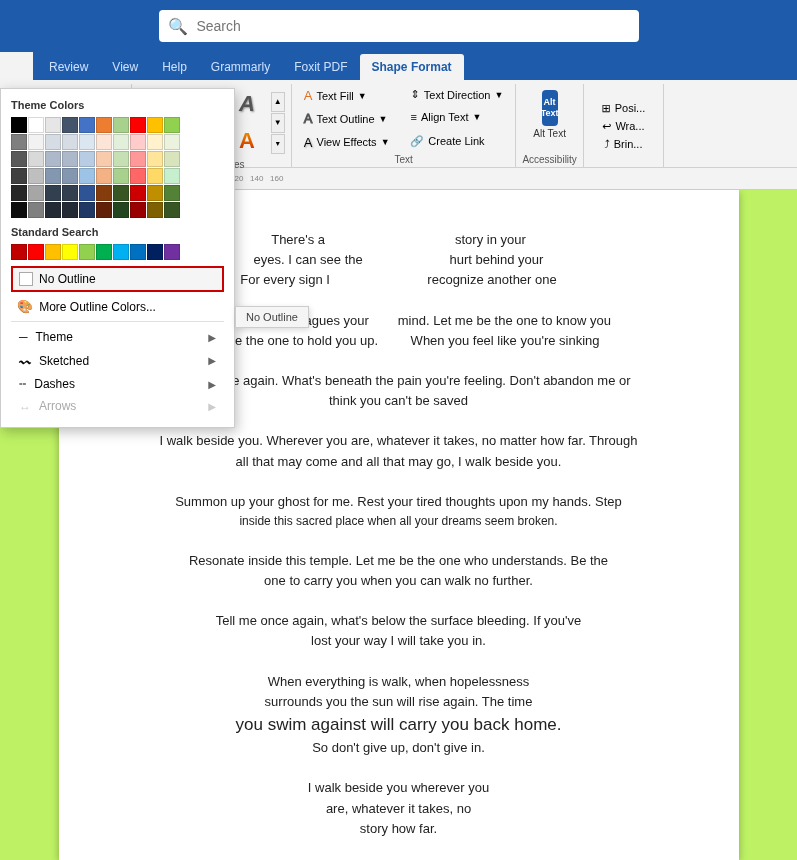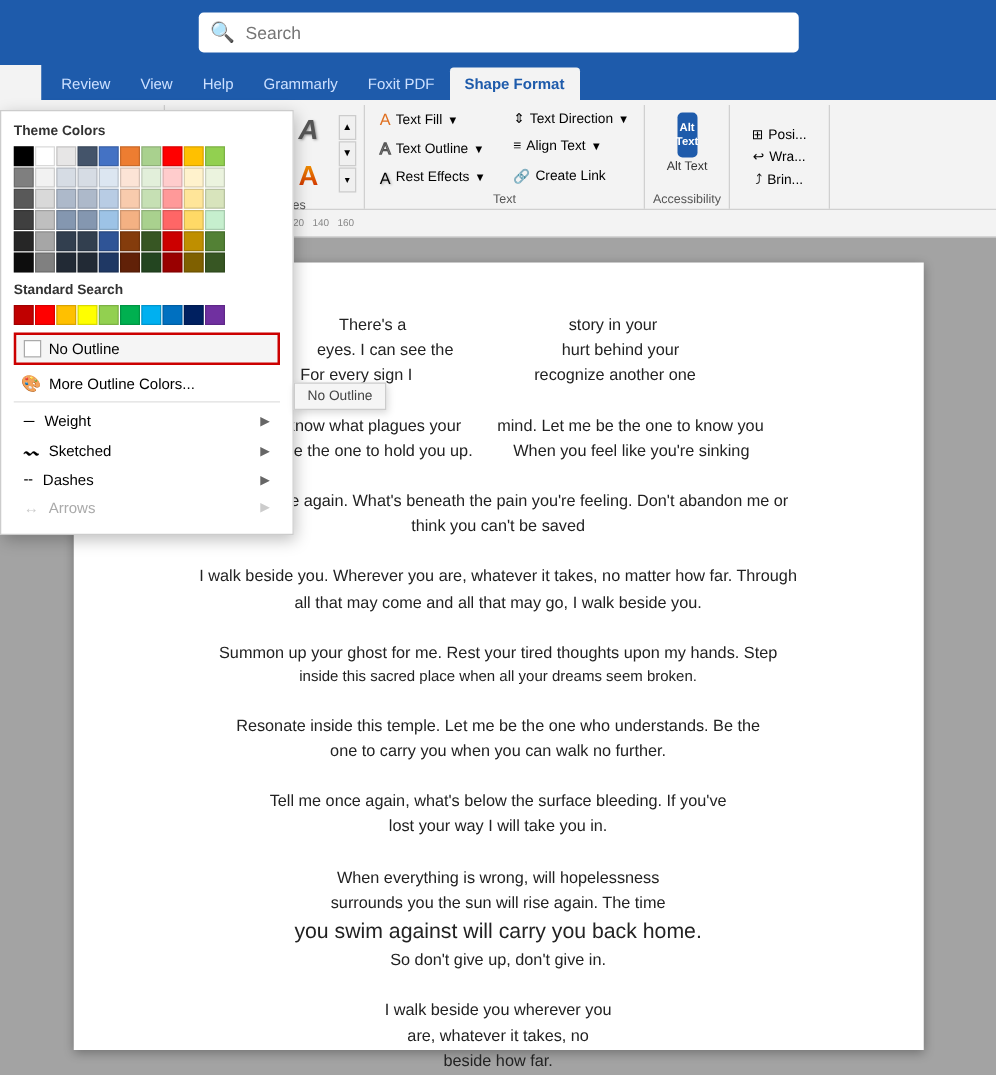--- a/index.html
+++ b/index.html
@@ -166,26 +166,26 @@
       align-items: center;
       padding-left: 70px;
       font-size: 9px;
       color: #777;
       overflow: hidden;
     }
     .ruler-marks { display: flex; gap: 0; }
 
     
     .document-area {
-      background: #a3a3a3;
+      background: #bef264;
       flex: 1;
       overflow: hidden;
       display: flex;
       justify-content: center;
-      padding: 20px;
+      padding: 0;
       height: calc(860px - 52px - 28px - 88px - 22px);
     }
     .page {
       background: white;
       width: 680px;
       min-height: 600px;
       box-shadow: 0 2px 8px rgba(0,0,0,0.3);
       padding: 40px 60px;
       font-size: 13px;
       line-height: 1.6;
@@ -381,21 +381,21 @@
         <span>Text Outline</span>
         <span style="font-size:9px;">▼</span>
       </div>
       <div class="text-btn">
         <span style="font-size:11px;">≡</span>
         <span>Align Text</span>
         <span style="font-size:9px;">▼</span>
       </div>
       <div class="text-btn">
         <span style="font-size:13px; text-shadow:1px 1px 2px #aaa;">A</span>
-        <span>Rest Effects</span>
+        <span>View Effects</span>
         <span style="font-size:9px;">▼</span>
       </div>
       <div class="text-btn">
         <span style="font-size:11px;">🔗</span>
         <span>Create Link</span>
       </div>
     </div>
     <div class="ribbon-group-label">Text</div>
   </div>
 
@@ -533,21 +533,21 @@
     <div class="more-colors-item">
       <span style="font-size:13px;">🎨</span>
       <span>More Outline Colors...</span>
     </div>
 
     <div class="divider"></div>
 
     <div class="menu-item">
       <div class="menu-item-left">
         <span style="font-size:12px;">─</span>
-        <span>Weight</span>
+        <span>Theme</span>
       </div>
       <span class="menu-item-arrow">▶</span>
     </div>
 
     <div class="menu-item">
       <div class="menu-item-left">
         <span style="font-size:12px;">〰</span>
         <span>Sketched</span>
       </div>
       <span class="menu-item-arrow">▶</span>
@@ -608,22 +608,22 @@
       <p style="font-size: 13px; line-height: 1.55; color: rgb(34, 34, 34); white-space: pre; text-align: center; min-height: 1em;">&nbsp;</p>
       <p style="font-size: 13px; line-height: 1.55; color: rgb(34, 34, 34); white-space: pre; text-align: center; min-height: 1em;">Summon up your ghost for me. Rest your tired thoughts upon my hands. Step</p>
       <p style="font-size: 12px; line-height: 1.55; color: rgb(34, 34, 34); white-space: pre; text-align: center; min-height: 1em;">inside this sacred place when all your dreams seem broken.</p>
       <p style="font-size: 13px; line-height: 1.55; color: rgb(34, 34, 34); white-space: pre; text-align: center; min-height: 1em;">&nbsp;</p>
       <p style="font-size: 13px; line-height: 1.55; color: rgb(34, 34, 34); white-space: pre; text-align: center; min-height: 1em;">Resonate inside this temple. Let me be the one who understands. Be the</p>
       <p style="font-size: 13px; line-height: 1.55; color: rgb(34, 34, 34); white-space: pre; text-align: center; min-height: 1em;">one to carry you when you can walk no further.</p>
       <p style="font-size: 13px; line-height: 1.55; color: rgb(34, 34, 34); white-space: pre; text-align: center; min-height: 1em;">&nbsp;</p>
       <p style="font-size: 13px; line-height: 1.55; color: rgb(34, 34, 34); white-space: pre; text-align: center; min-height: 1em;">Tell me once again, what's below the surface bleeding. If you've</p>
       <p style="font-size: 13px; line-height: 1.55; color: rgb(34, 34, 34); white-space: pre; text-align: center; min-height: 1em;">lost your way I will take you in.</p>
       <p style="font-size: 13px; line-height: 1.55; color: rgb(34, 34, 34); white-space: pre; text-align: center; min-height: 1em;">&nbsp;</p>
-      <p style="font-size: 13px; line-height: 1.55; color: rgb(34, 34, 34); white-space: pre; text-align: center; min-height: 1em;">When everything is wrong, will hopelessness</p>
+      <p style="font-size: 13px; line-height: 1.55; color: rgb(34, 34, 34); white-space: pre; text-align: center; min-height: 1em;">When everything is walk, when hopelessness</p>
       <p style="font-size: 13px; line-height: 1.55; color: rgb(34, 34, 34); white-space: pre; text-align: center; min-height: 1em;">surrounds you the sun will rise again. The time</p>
       <p style="font-size: 17px; line-height: 1.55; color: rgb(34, 34, 34); white-space: pre; text-align: center; min-height: 1em;">you swim against will carry you back home.</p>
       <p style="font-size: 13px; line-height: 1.55; color: rgb(34, 34, 34); white-space: pre; text-align: center; min-height: 1em;">So don't give up, don't give in.</p>
       <p style="font-size: 13px; line-height: 1.55; color: rgb(34, 34, 34); white-space: pre; text-align: center; min-height: 1em;">&nbsp;</p>
       <p style="font-size: 13px; line-height: 1.55; color: rgb(34, 34, 34); white-space: pre; text-align: center; min-height: 1em;">I walk beside you wherever you</p>
       <p style="font-size: 13px; line-height: 1.55; color: rgb(34, 34, 34); white-space: pre; text-align: center; min-height: 1em;">are, whatever it takes, no</p>
-      <p style="font-size: 13px; line-height: 1.55; color: rgb(34, 34, 34); white-space: pre; text-align: center; min-height: 1em;">beside how far.</p>
+      <p style="font-size: 13px; line-height: 1.55; color: rgb(34, 34, 34); white-space: pre; text-align: center; min-height: 1em;">story how far.</p>
     </div>
 </div>
 
 </body></html>

